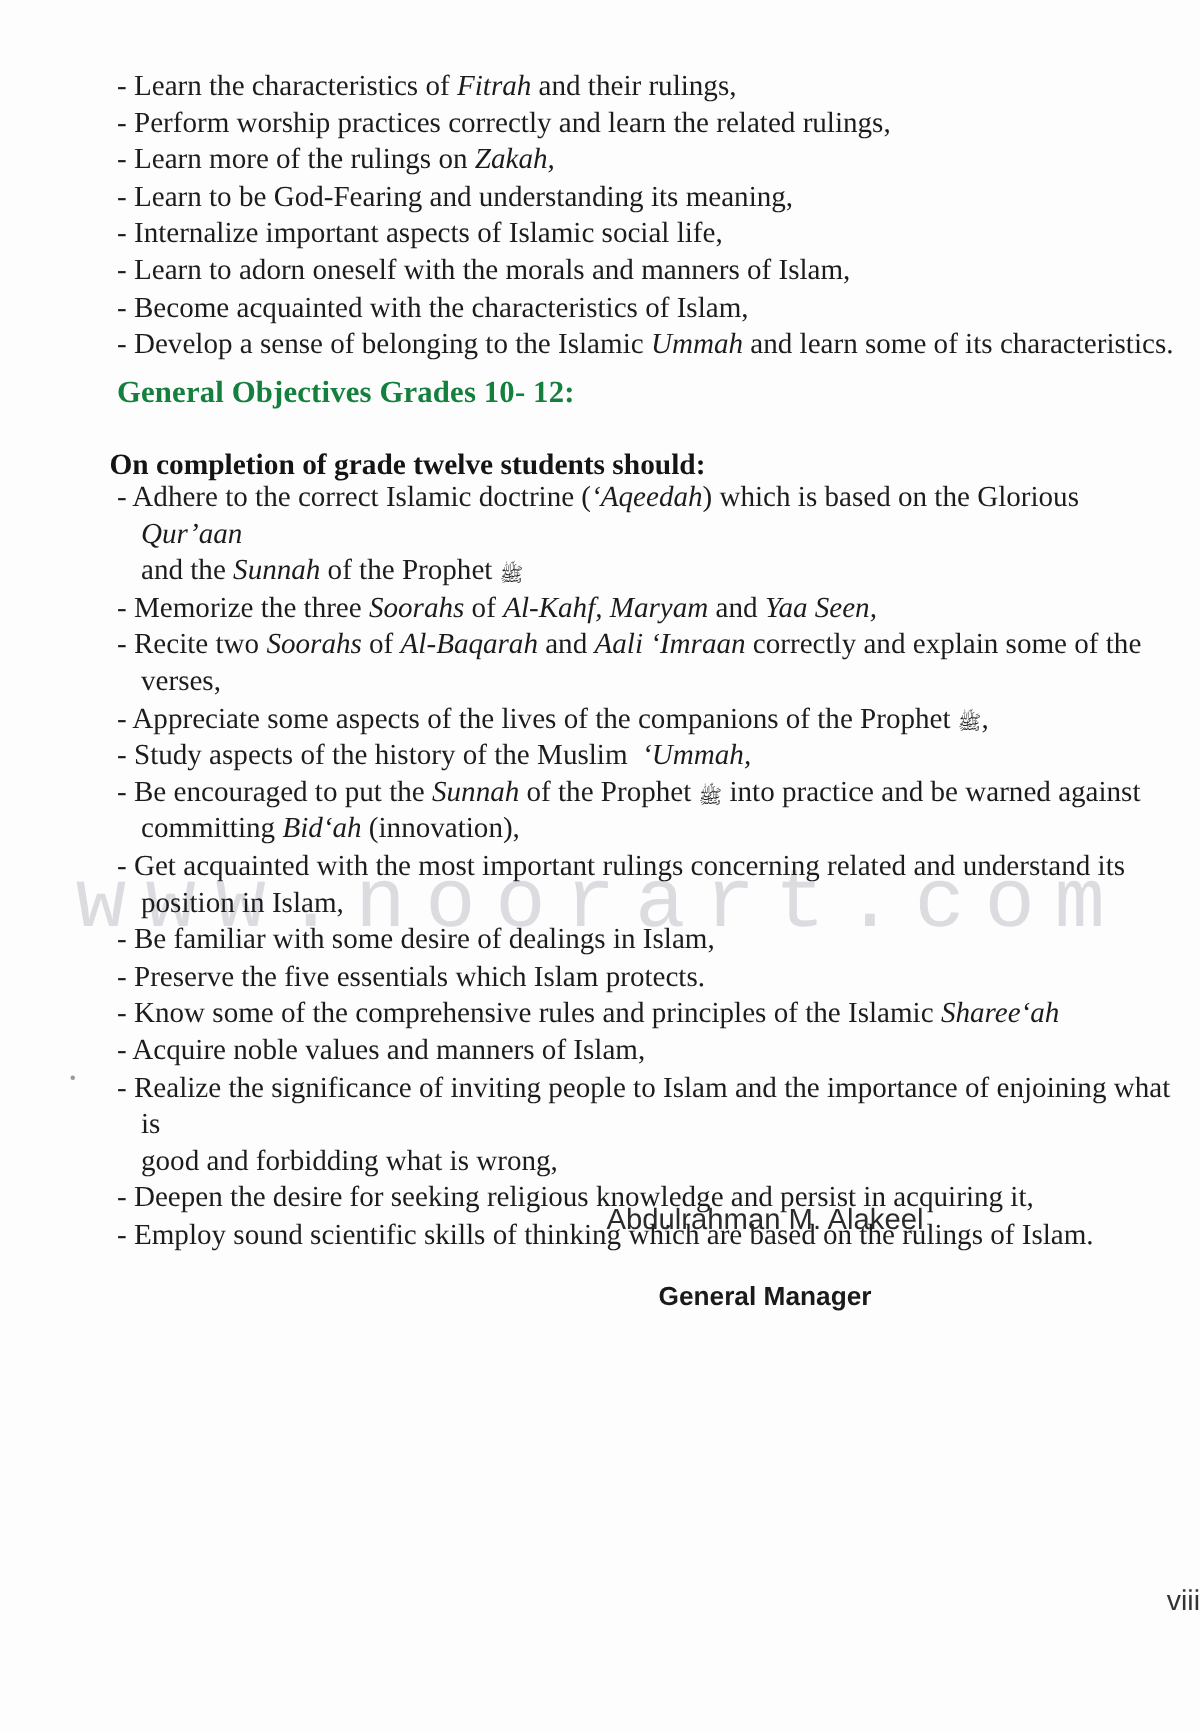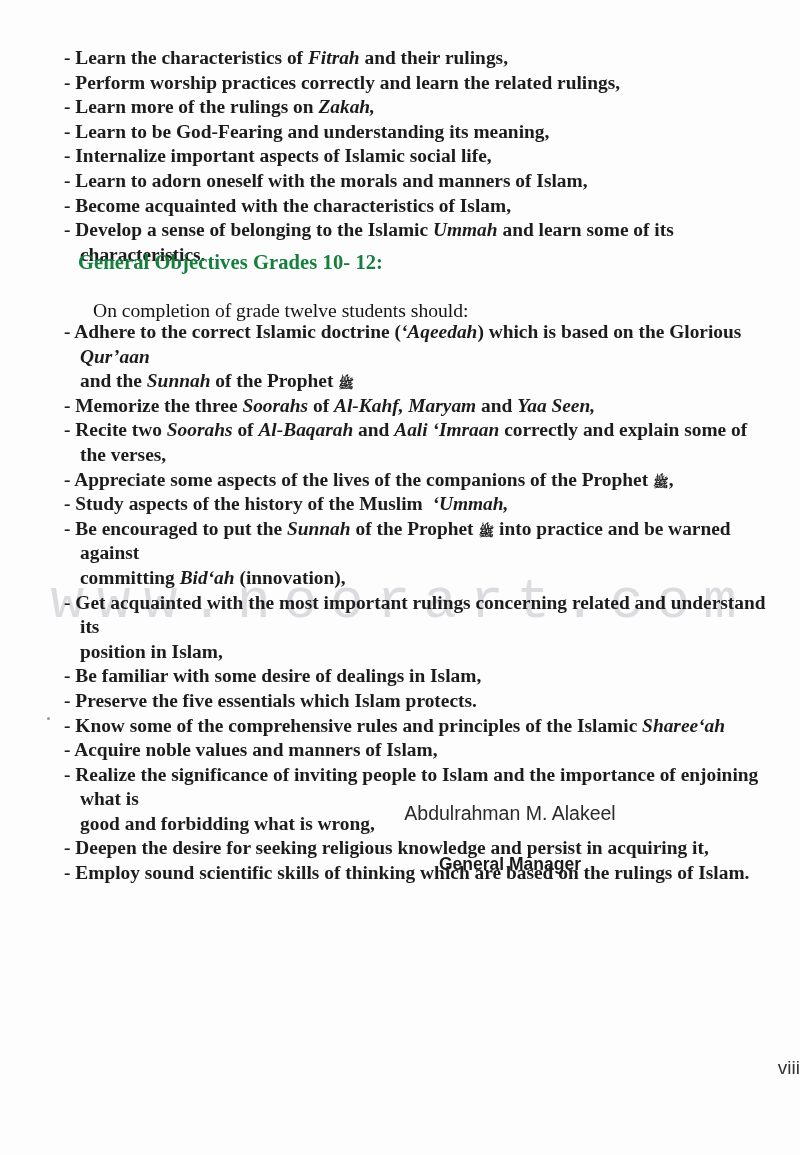--- a/index.html
+++ b/index.html
@@ -40,23 +40,22 @@
   
   .content {
     position: absolute;
     left: 0;
     top: 0;
     width: 800px;
     z-index: 2;
   }
   .block {
     position: absolute;
-    left: 64px;
+    left: 78px;
     width: 706px;
-    font-weight: bold;
   }
   .bullet-line {
     font-size: 19.4px;
     line-height: 24.6px;
     padding-left: 16px;
     text-indent: -16px;
     white-space: pre-wrap;
     color: #1c1c1c;
   }
   .bullet-line.cont {
@@ -79,24 +78,24 @@
     position: absolute;
     left: 78px;
     top: 251px;
     font-size: 20.5px;
     font-weight: bold;
     color: #15803d;
     letter-spacing: 0.1px;
   }
   .bold-lead {
     position: absolute;
-    left: 93px;
+    left: 73px;
     top: 300px;
     font-size: 19.6px;
-    font-weight: normal;
+    font-weight: bold;
     color: #141414;
   }
   
   .signature {
     position: absolute;
     left: 330px;
     top: 798px;
     width: 360px;
     text-align: center;
     font-family: "Liberation Sans", "DejaVu Sans", sans-serif;

